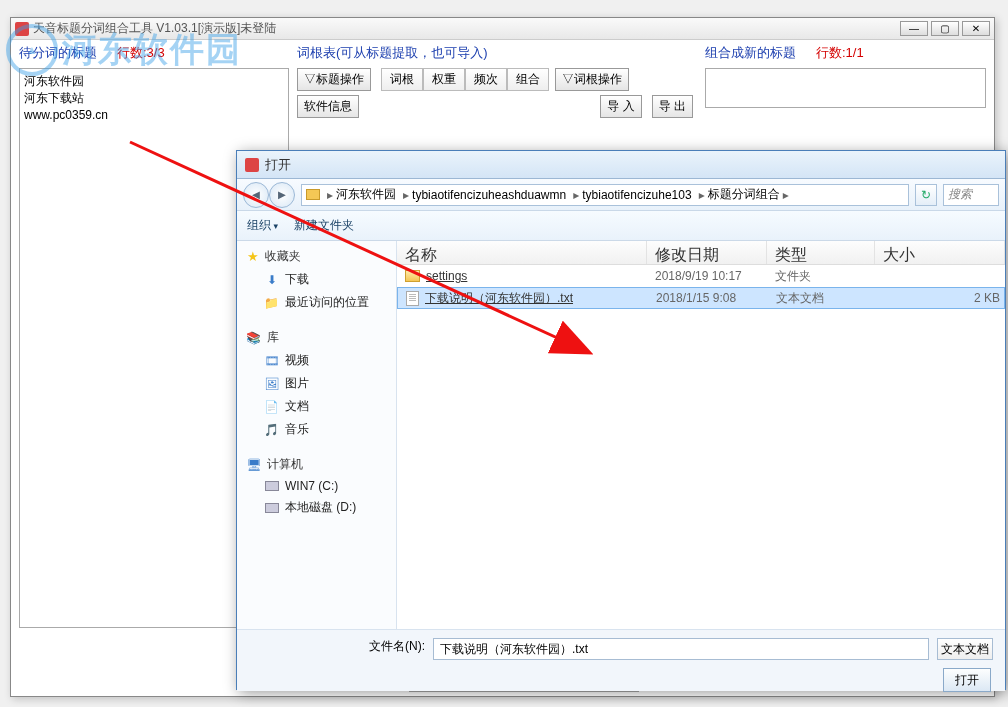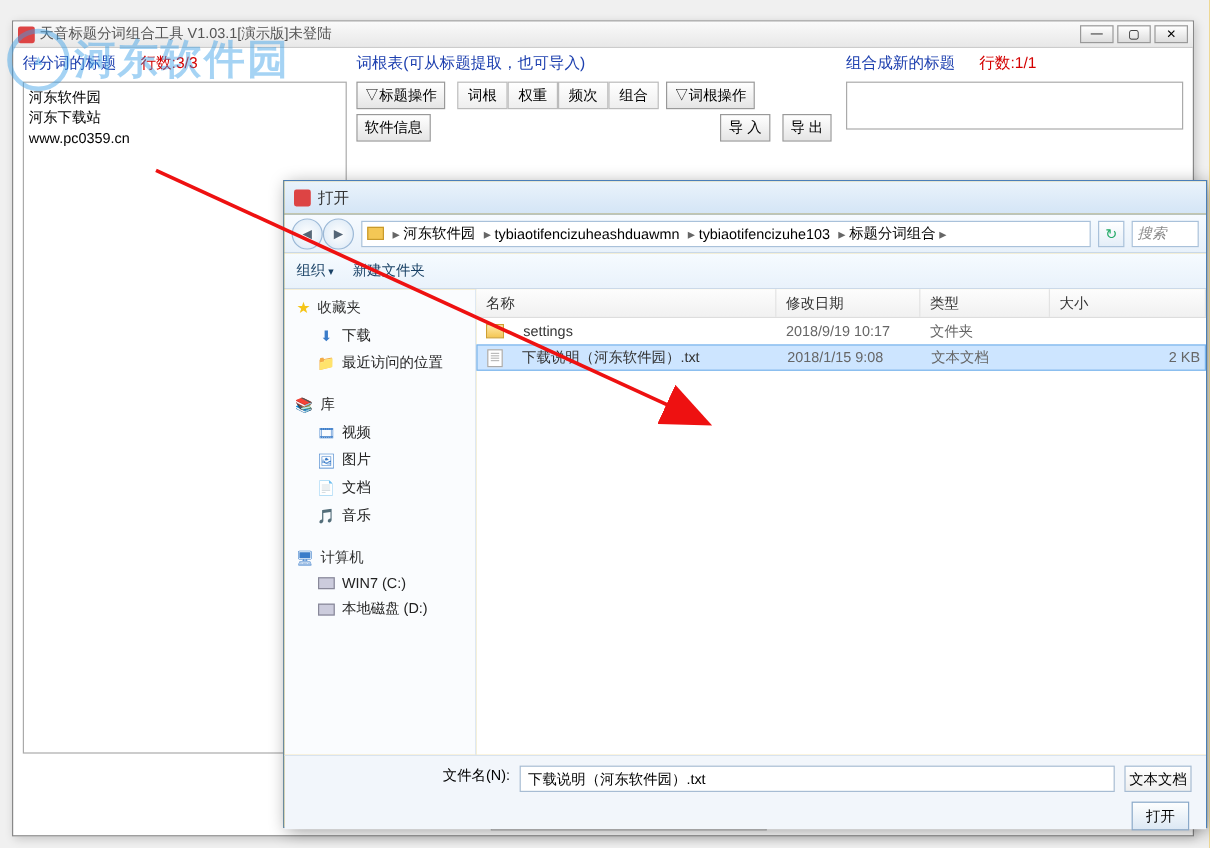--- a/index.html
+++ b/index.html
@@ -66,31 +66,31 @@
     .ico-lib { color: #3a7cc9; }
     .ico-vid { color: #3a7cc9; }
     .ico-pic { color: #3a7cc9; }
     .ico-doc { color: #c9913a; }
     .ico-mus { color: #3a7cc9; }
     .ico-comp { color: #3a7cc9; }
     .ico-drive { background: #ccd; border: 1px solid #889; width: 14px; height: 10px; }
 
     .file-list { flex: 1; background: #fff; }
     .fl-header { height: 24px; background: linear-gradient(#fdfdfd,#f1f1f1); border-bottom: 1px solid #ddd; display: flex; }
-    .fl-col { border-right: 1px solid #e3e3e3; padding: 4px 8px; color: #333; font-size: 12px; }
+    .fl-col { border-right: 1px solid #e3e3e3; padding: 4px 8px; color: #333; font-size: 16px; }
     .fl-col.name { width: 250px; }
     .fl-col.date { width: 120px; }
     .fl-col.type { width: 108px; }
     .fl-col.size { flex: 1; }
 
     .fl-rows { }
     .fl-row { display: flex; align-items: center; height: 22px; cursor: pointer; }
     .fl-row.selected { background: #cde5ff; border: 1px solid #7ab4ec; }
     .fl-cell { padding: 0 8px; font-size: 12px; color: #333; }
-    .fl-cell.name { width: 250px; display: flex; align-items: center; gap: 16px; }
+    .fl-cell.name { width: 250px; display: flex; align-items: center; gap: 6px; text-decoration: underline; }
     .fl-cell.date { width: 120px; color: #666; }
     .fl-cell.type { width: 108px; color: #666; }
     .fl-cell.size { flex: 1; text-align: right; color: #666; padding-right: 4px; }
     .ico-folder { width: 15px; height: 12px; background: linear-gradient(#ffe9a8,#f4c755); border: 1px solid #cfa030; }
     .ico-txt { width: 13px; height: 15px; background: #fff; border: 1px solid #aaa; position: relative; }
     .ico-txt::before { content: ""; position: absolute; top: 2px; left: 2px; right: 2px; height: 1px; background: #bbb; box-shadow: 0 2px 0 #bbb, 0 4px 0 #bbb, 0 6px 0 #bbb; }
 
     .dlg-footer { height: 62px; border-top: 1px solid #d8e3ef; background: #f2f6fb; padding: 8px 12px; }
     .fn-row { display: flex; gap: 8px; margin-bottom: 8px; padding-left: 120px; }
     .fn-label { font-size: 12px; white-space: nowrap; }

